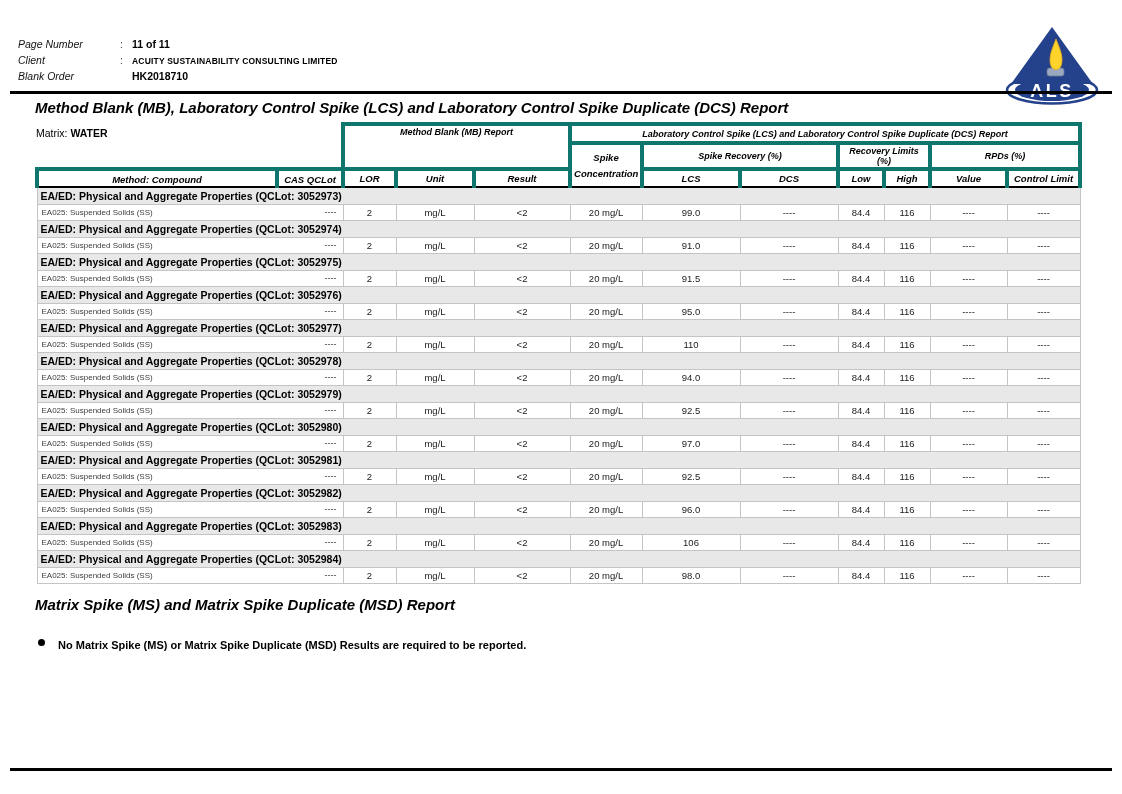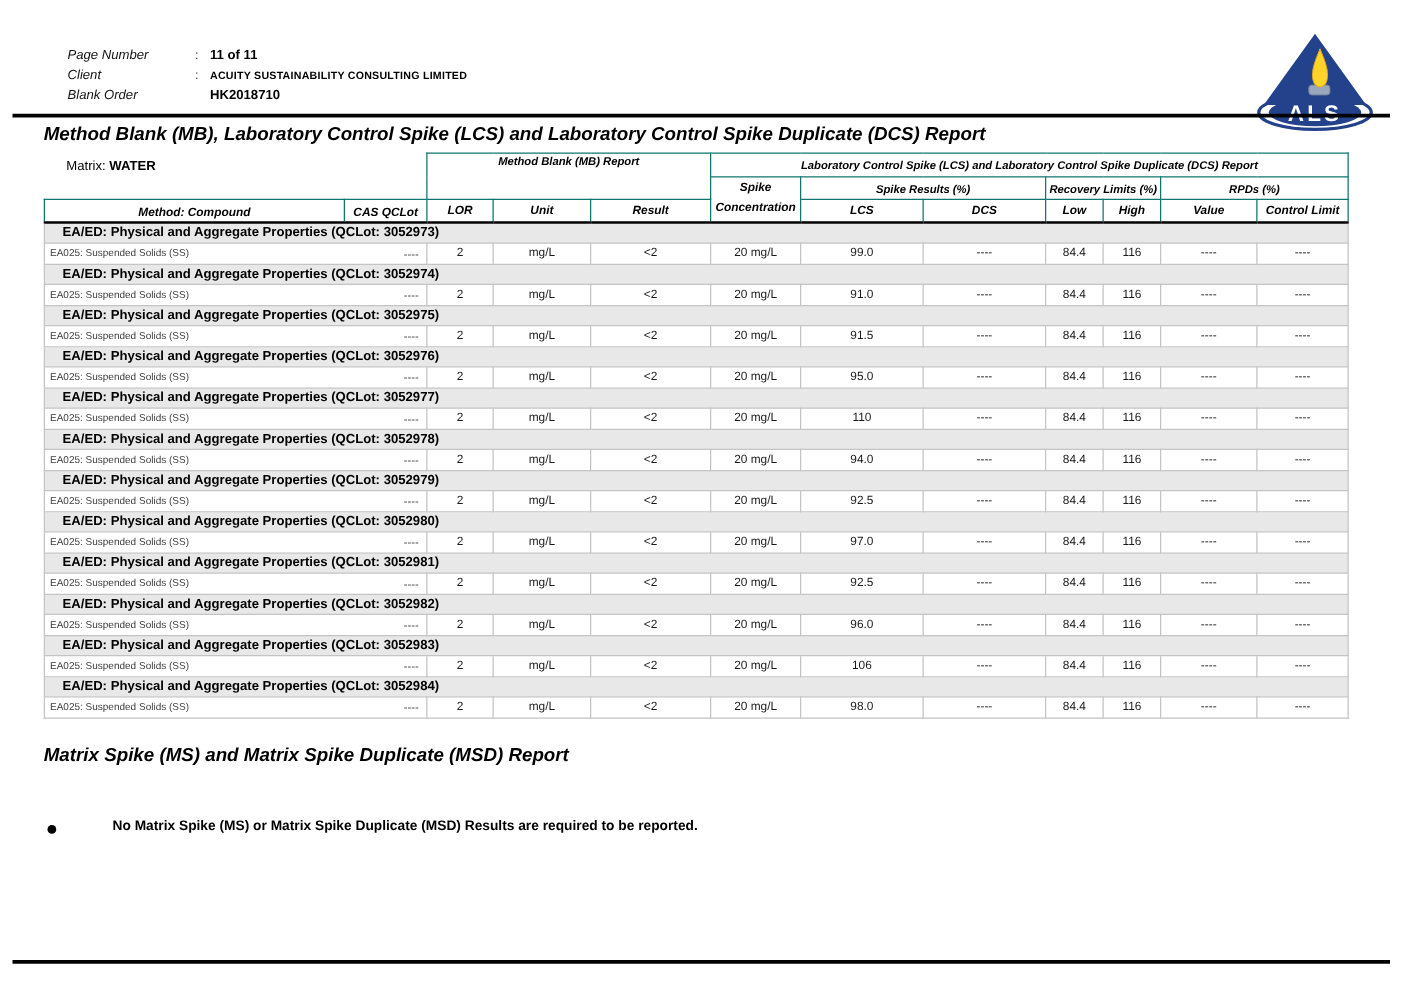--- a/index.html
+++ b/index.html
@@ -4,67 +4,67 @@
 <style>
   html,body { margin:0; padding:0; background:#ffffff; }
   .page {
     position:relative; width:1122px; height:794px; background:#ffffff;
     font-family:"Liberation Sans", sans-serif; color:#000; overflow:hidden;
   }
 
   
   .info-block { position:absolute; left:18px; top:38px; }
   .info-row { display:flex; align-items:baseline; height:16px; }
-  .info-label { width:102px; font-style:italic; font-size:10.5px; color:#111;margin-left:36px; }
+  .info-label { width:102px; font-style:italic; font-size:10.5px; color:#111; }
   .info-colon { width:12px; font-size:10px; color:#333; }
   .info-value { font-weight:bold; font-size:10.5px; color:#000; }
   .info-row.client .info-value { font-size:8.5px; letter-spacing:0.2px; }
 
   
   .logo { position:absolute; left:998px; top:25px; width:108px; height:82px; }
 
   
   .rule { position:absolute; left:10px; width:1102px; height:3px; background:#000; }
   .top-rule { top:91px; }
   .bottom-rule { top:768px; }
 
   
   .report-title { position:absolute; left:35px; top:99px; margin:0; font-size:15px; font-style:italic; font-weight:bold; white-space:nowrap;text-align:center; }
   .ms-title { position:absolute; left:35px; top:596px; margin:0; font-size:15px; font-style:italic; font-weight:bold; white-space:nowrap; }
 
-  .matrix-line { position:absolute; left:53px; top:127px; font-size:10.5px; z-index:2; white-space:nowrap; }
+  .matrix-line { position:absolute; left:36px; top:127px; font-size:10.5px; z-index:2; white-space:nowrap; }
   .matrix-line .value { font-weight:bold; }
 
   
   .qc-table { position:absolute; left:35px; top:122px; width:1043px; border-collapse:collapse; table-layout:fixed; }
   .qc-table thead th {
-    border:1px solid #0f766e; background:#fff; color:#000;
+    border:4px solid #0f766e; background:#fff; color:#000;
     font-size:9px; font-style:italic; font-weight:bold; padding:1px 2px; text-align:center;
   }
   .qc-table tr.group-row { height:19px; }
   .qc-table tr.sub-row { height:18px; }
   .qc-table tr.cols-row { height:18px; }
   th.blank { border:none !important; background:transparent; }
   th.mb-group { vertical-align:top; padding-top:2px; }
   th.spike-group { border-bottom:2.5px solid #000 !important; vertical-align:middle;margin-left:24px; }
   th.spike-group .l1, th.spike-group .l2 { display:block; line-height:16px; font-size:9.5px; }
   .qc-table tr.cols-row th { font-size:9.5px; border-bottom:2.5px solid #000; }
   th.compound-h { border:none; border-bottom:2.5px solid #000; text-align:left; vertical-align:bottom; font-size:10px; padding-left:2px; }
   th.cas-h { border:none; border-bottom:2.5px solid #000; text-align:right; vertical-align:bottom; font-size:10px; padding-right:6px; }
 
   .qc-table tbody td { border:1px solid #c4c4c4; height:15.5px; padding:0 3px; overflow:hidden; white-space:nowrap; }
   .qc-table tr.section td {
-    background:#e8e8e8; font-weight:bold; font-size:10.5px; text-align:left; padding-left:14px; color:#000;
+    background:#e8e8e8; font-weight:bold; font-size:10.5px; text-align:left; padding-left:3px; color:#000;
   }
   .qc-table tr.data td { background:#fff; font-size:9.5px; text-align:center; color:#1a1a1a; }
   .qc-table tr.data td.compound { text-align:left; font-size:8px; color:#3d3d3d; border-right:none; padding-left:4px; }
   .qc-table tr.data td.cas { text-align:right; border-left:none; font-size:9px; padding-right:6px; color:#3d3d3d; }
 
   
-  .bullet-row { position:absolute; left:38px; top:655px; display:flex; align-items:flex-end;gap:32px; }
+  .bullet-row { position:absolute; left:38px; top:639px; display:flex; align-items:flex-start; }
   .bullet-dot { width:7px; height:7px; border-radius:50%; background:#000; margin-right:13px; flex:0 0 auto; }
   .bullet-text { font-weight:bold; font-size:11px; white-space:nowrap; }
 </style>
 </head>
 <body>
 
 <div class="page">
 
   <div class="info-block">
     <div class="info-row">
@@ -123,21 +123,21 @@
       <tr class="group-row">
         <th class="blank" colspan="2" rowspan="2"></th>
         <th class="mb-group" colspan="3" rowspan="2">Method Blank (MB) Report</th>
         <th colspan="7">Laboratory Control Spike (LCS) and Laboratory Control Spike Duplicate (DCS) Report</th>
       </tr>
       <tr class="sub-row">
         <th class="spike-group" rowspan="2">
           <span class="l1">Spike</span>
           <span class="l2">Concentration</span>
         </th>
-        <th colspan="2">Spike Results (%)</th>
+        <th colspan="2">Spike Recovery (%)</th>
         <th colspan="2">Recovery Limits (%)</th>
         <th colspan="2">RPDs (%)</th>
       </tr>
       <tr class="cols-row">
         <th class="compound-h">Method: Compound</th>
         <th class="cas-h">CAS QCLot</th>
         <th>LOR</th>
         <th>Unit</th>
         <th>Result</th>
         <th>LCS</th>

